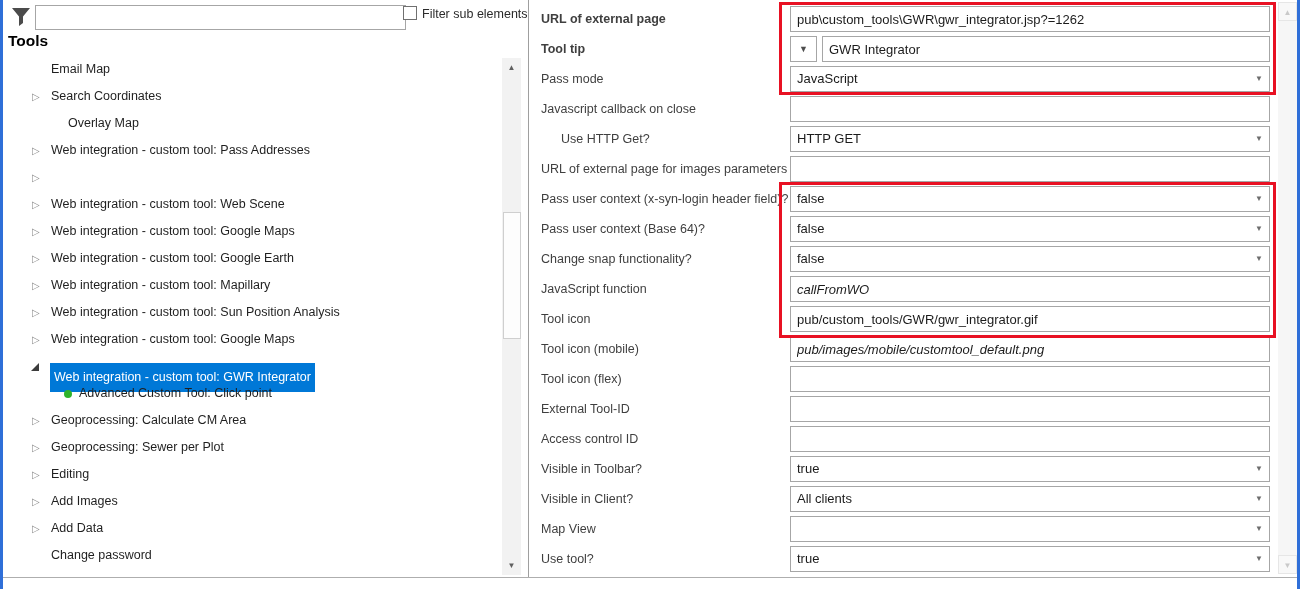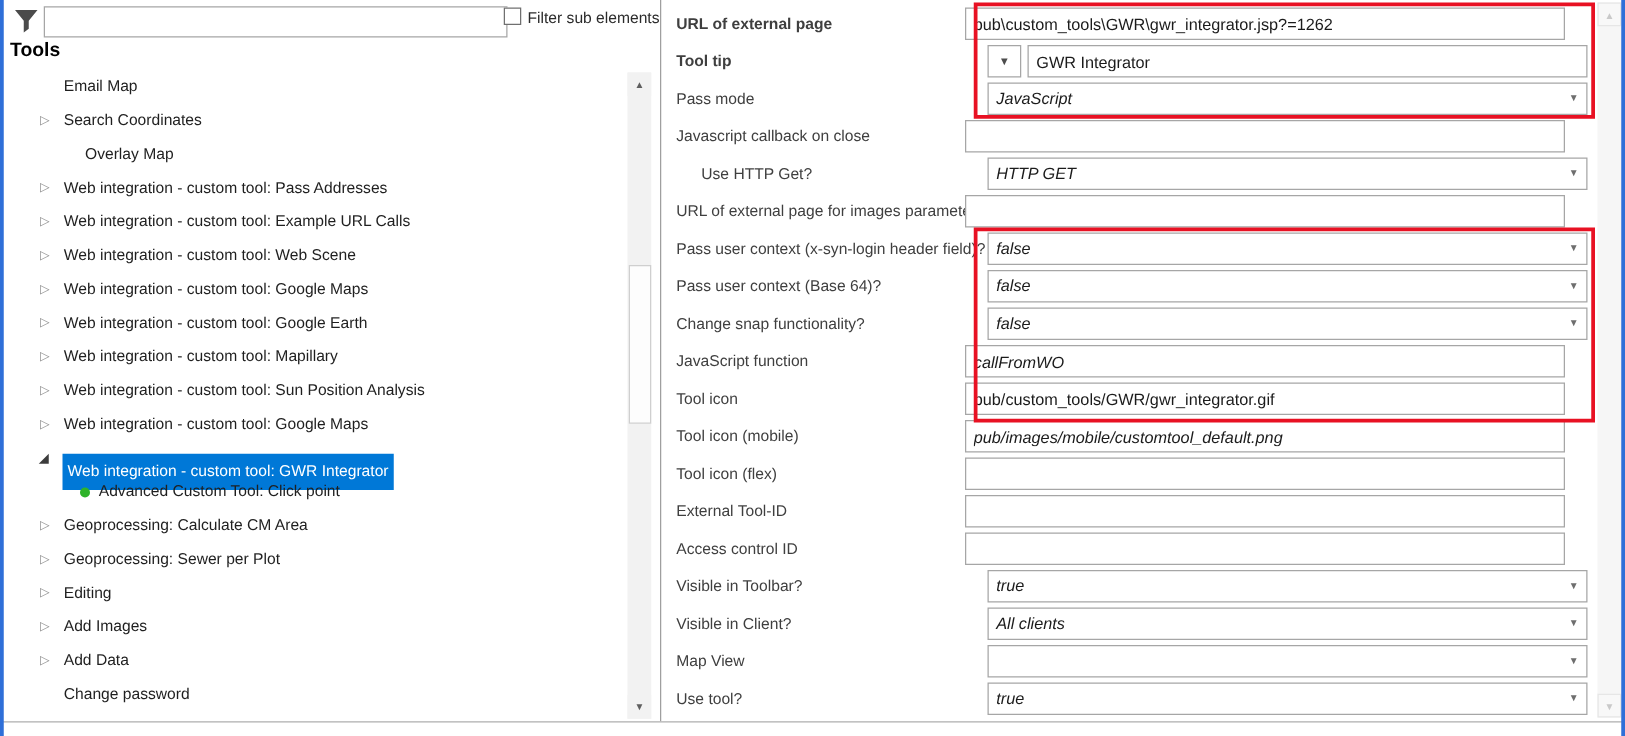--- a/index.html
+++ b/index.html
@@ -40,26 +40,26 @@
   .scroll .btn.up{top:0;} .scroll .btn.down{bottom:0;}
   #left-scroll{left:502px;top:58px;width:19px;height:517px;}
   #left-scroll .thumb{position:absolute;left:1px;top:154px;width:16px;height:125px;background:#fdfdfd;border:1px solid #cfcfcf;}
   #right-scroll{left:1278px;top:2px;width:19px;height:572px;background:#f6f6f6;}
   #right-scroll .btn{color:#c9c9c9;background:#f8f8f8;border:1px solid #e6e6e6;box-sizing:border-box;}
 
   
   #form{position:absolute;left:529px;top:0;width:749px;height:578px;}
   .f-label{position:absolute;left:12px;height:26px;line-height:26px;font-size:12.5px;color:#3f3f3f;white-space:nowrap;}
   .f-label.bold{font-weight:bold;}
-  .f-input{position:absolute;left:243px;width:480px;height:26px;border:1px solid var(--border);box-sizing:border-box;
+  .f-input{position:absolute;left:261px;width:480px;height:26px;border:1px solid var(--border);box-sizing:border-box;
     font-family:"Liberation Sans",sans-serif;font-size:13px;padding:0 6px;color:#1b1b1b;outline:none;background:#fff;}
   .f-input.it{font-style:italic;}
   .f-select{position:absolute;left:261px;width:480px;height:26px;border:1px solid var(--border);box-sizing:border-box;background:#fff;cursor:default;}
   .f-select .val{position:absolute;left:6px;top:0;height:24px;line-height:24px;font-size:13px;color:#1b1b1b;white-space:nowrap;}
-  .f-select .val.it{font-style:italic;}
+  .f-select .val.it{}
   .f-select .caret{position:absolute;right:6px;top:0;height:24px;line-height:24px;font-size:8px;color:#6e6e6e;}
   .tt-btn{position:absolute;left:261px;width:27px;height:26px;border:1px solid var(--border);box-sizing:border-box;
     text-align:center;line-height:24px;font-size:9px;color:#4d4d4d;background:#fff;cursor:default;}
   .f-input.with-btn{left:293px;width:448px;}
 
   .red-box{position:absolute;left:250px;width:497px;border:3px solid var(--red);box-sizing:border-box;z-index:10;pointer-events:none;}
   #red1{top:2px;height:93px;}
   #red2{top:182px;height:156px;}
 </style>
 </head>
@@ -89,21 +89,20 @@
     </div>
     <div class="tree-row" style="top: 110px; margin-left: 17px;">
       <span class="tree-label">Overlay Map</span>
     </div>
     <div class="tree-row" style="top: 137px;">
       <span class="arrow-collapsed">▷</span>
       <span class="tree-label">Web integration - custom tool: Pass Addresses</span>
     </div>
     <div class="tree-row" style="top: 164px;">
       <span class="arrow-collapsed">▷</span>
-      <span class="tree-label">Web integration - custom tool: Example URL Calls</span>
     </div>
     <div class="tree-row" style="top: 191px;">
       <span class="arrow-collapsed">▷</span>
       <span class="tree-label">Web integration - custom tool: Web Scene</span>
     </div>
     <div class="tree-row" style="top: 218px;">
       <span class="arrow-collapsed">▷</span>
       <span class="tree-label">Web integration - custom tool: Google Maps</span>
     </div>
     <div class="tree-row" style="top: 245px;">

